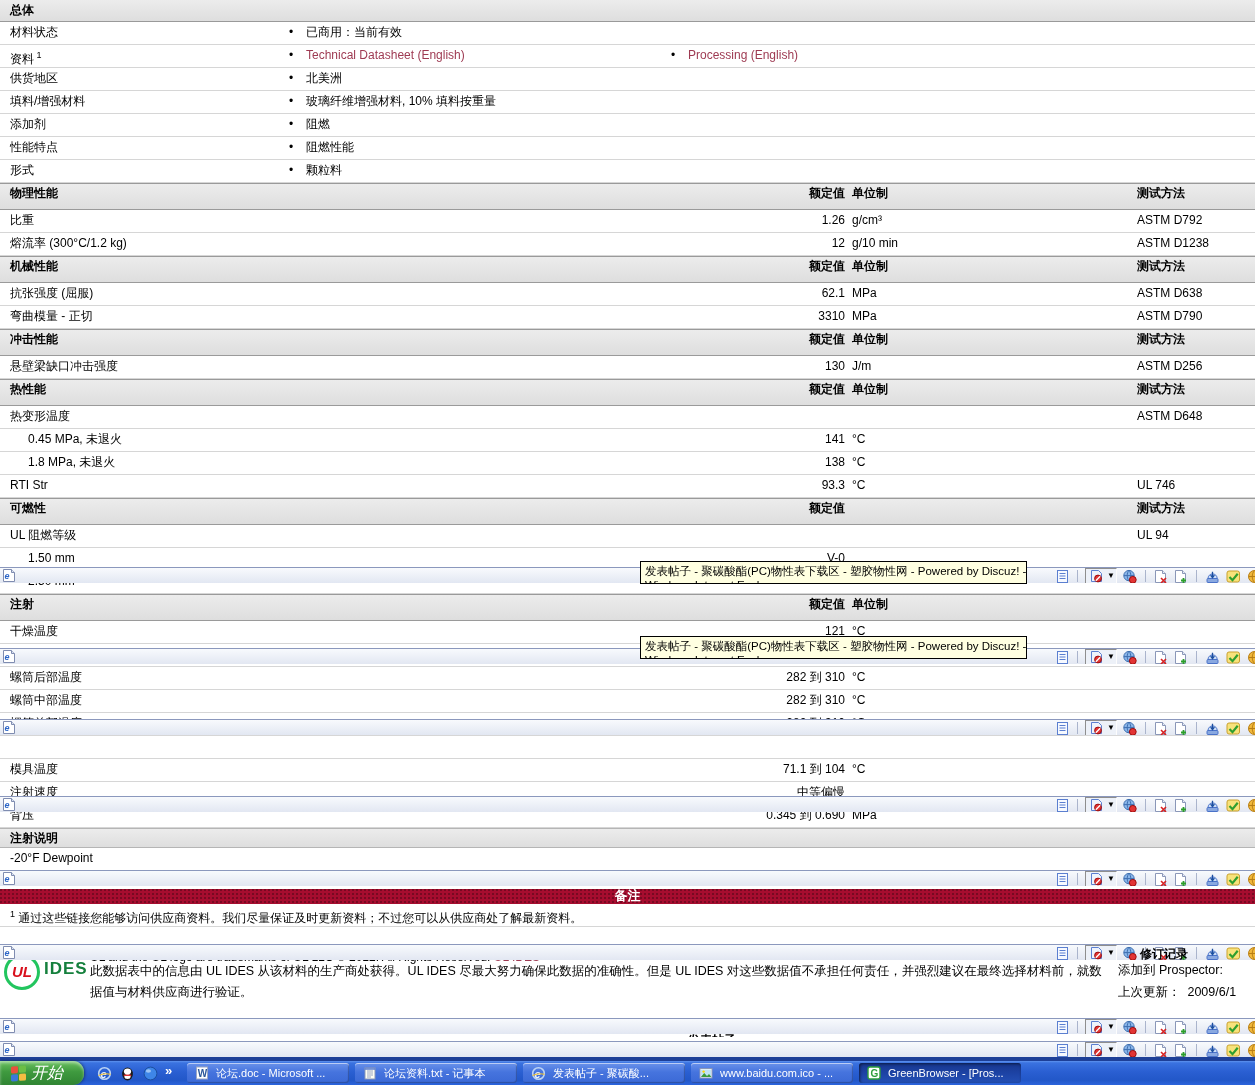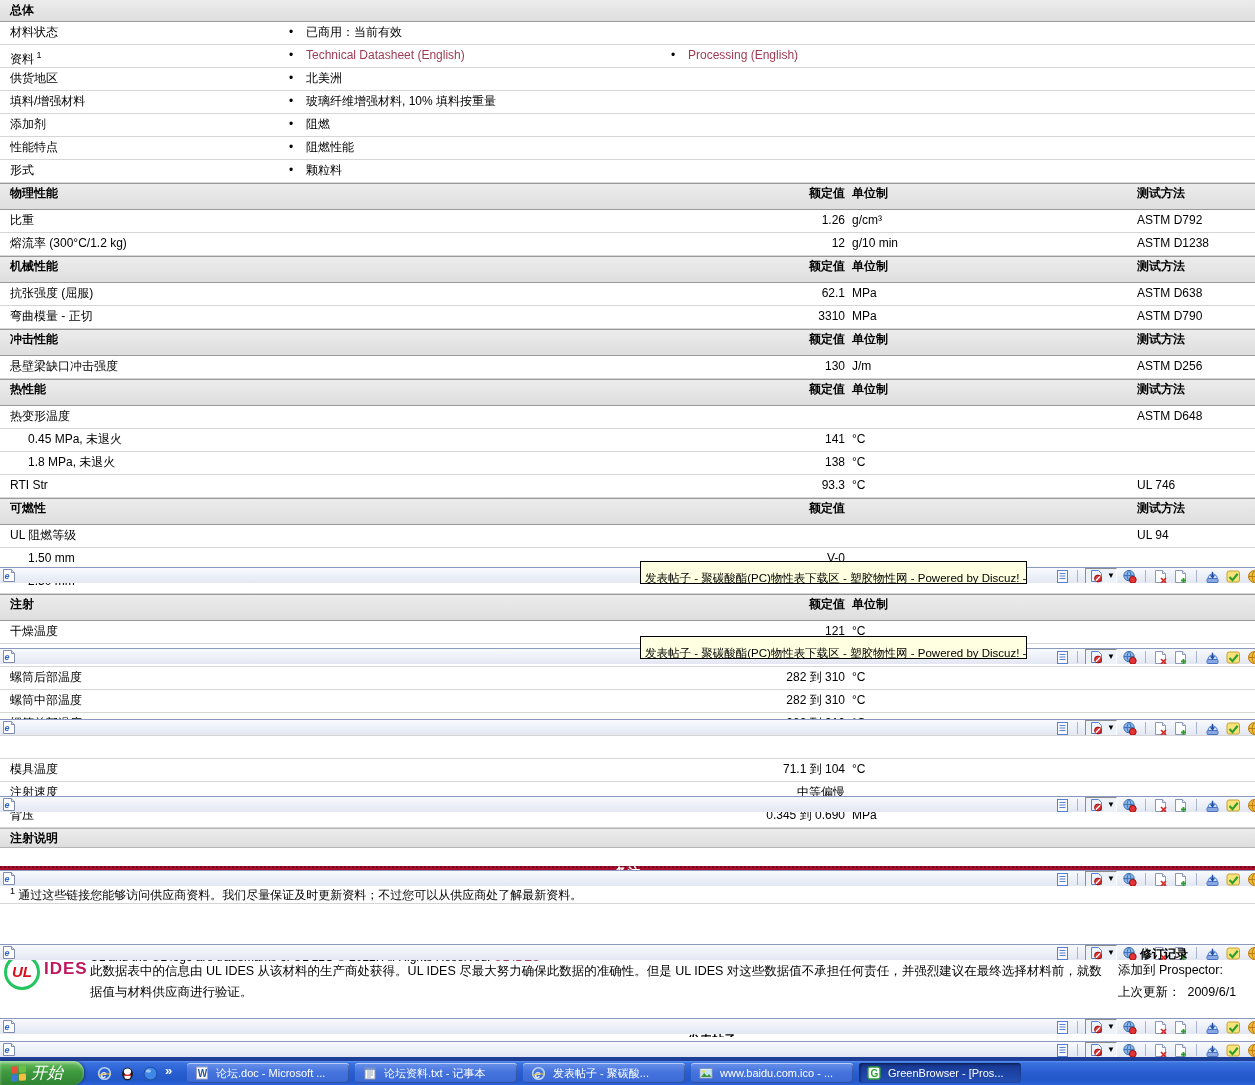--- a/index.html
+++ b/index.html
@@ -36,35 +36,35 @@
   .band{position:absolute;left:0;width:1255px;height:16px;box-sizing:border-box;
         background:linear-gradient(#f8fafd,#e2e7f2);border-top:1px solid #8b98bd;overflow:hidden;z-index:30;}
   .band .wicon{position:absolute;left:2px;top:0px;}
   .band-icons{position:absolute;right:0;top:0px;height:16px;display:flex;align-items:center;}
   .band-icons .sep{width:1px;height:12px;background:#aab4cc;margin:0 5px;}
   .mini{display:inline-flex;align-items:center;justify-content:center;margin:0 3px;}
   .sunken{border:1px solid;border-color:#8e8e8e #fdfdfd #fdfdfd #8e8e8e;background:#edf1f8;display:inline-flex;align-items:center;padding:0 1px;margin:0 2px;}
   .dd-arrow{font-size:8px;line-height:8px;margin-left:1px;}
   
   .tooltip{position:absolute;left:640px;width:387px;height:23px;box-sizing:border-box;background:#ffffe1;
-           border:1px solid #000;padding:9px 4px;overflow:hidden;z-index:50;line-height:11px;font-size:11.5px;}
+           border:1px solid #000;padding:2px 4px;overflow:hidden;z-index:50;line-height:11px;font-size:11.5px;}
   .tooltip .l1{white-space:nowrap;display:block;margin-top:2px;}
   .tooltip .l2{white-space:nowrap;display:block;margin-top:3px;}
   
   #site-logo{position:absolute;left:563px;top:523px;width:220px;height:40px;z-index:20;}
   .dot{position:absolute;border-radius:50%;background:#e8192c;}
   #logo-text{position:absolute;left:37px;top:-2px;color:#e8192c;font-size:25px;font-weight:bold;letter-spacing:2px;white-space:nowrap;}
   #logo-url{position:absolute;left:39px;top:26px;color:#e8192c;font-size:9px;font-weight:bold;white-space:nowrap;}
   
   #ul-footer{position:absolute;left:0;top:944px;width:1255px;height:75px;z-index:10;}
   #ul-logo{position:absolute;left:4px;top:8px;width:84px;height:42px;}
   #ul-circle{position:absolute;left:0;top:2px;width:30px;height:30px;border:3px solid #22c55e;border-radius:50%;
              color:#d8101c;font-weight:bold;font-size:15px;font-style:italic;text-align:center;line-height:29px;}
   #ul-powered{position:absolute;left:40px;top:0px;font-size:6px;color:#999;}
-  #ul-ides{position:absolute;left:40px;top:7px;color:#be185d;font-weight:bold;font-size:17px;letter-spacing:1px;}
+  #ul-ides{position:absolute;left:40px;top:7px;color:#15803d;font-weight:bold;font-size:17px;letter-spacing:1px;}
   .ul-line{position:absolute;left:90px;white-space:nowrap;}
   #ul-l1{top:6px;}
   #ul-l2{top:19px;font-size:12.5px;}
   #ul-l3{top:40px;font-size:12.5px;}
   
   #revision{position:absolute;left:1114px;top:946px;width:141px;height:58px;overflow:hidden;z-index:40;background:transparent;}
   #rev-title{position:absolute;left:26px;top:0px;font-weight:bold;white-space:nowrap;}
   #rev-r1{position:absolute;left:4px;top:16px;white-space:nowrap;font-size:12.5px;}
   #rev-r2{position:absolute;left:4px;top:38px;white-space:nowrap;font-size:12.5px;}
   
@@ -264,20 +264,23 @@
         <span class="c-val">中等偏慢</span>
       </div>
       <div class="t-row">
         <span class="c-label">背压</span>
         <span class="c-val">0.345 到  0.690</span>
         <span class="c-unit">MPa</span>
       </div>
       <div class="sub-head">
         <span class="c-label">注射说明</span>
       </div>
+      <div class="t-row">
+        <span class="c-label">-20°F Dewpoint</span>
+      </div>
       <div class="red-band"><span>备注</span></div>
       <div class="footnote-row"><sup>1</sup> 通过这些链接您能够访问供应商资料。我们尽量保证及时更新资料；不过您可以从供应商处了解最新资料。</div>
     </div>
 
 
   <div id="ul-footer">
     <div id="ul-logo">
       <div id="ul-circle">UL</div>
       <div id="ul-powered">Powered by</div>
       <div id="ul-ides">IDES</div>

